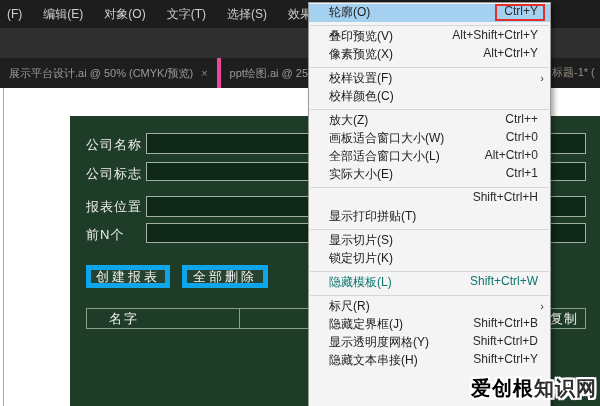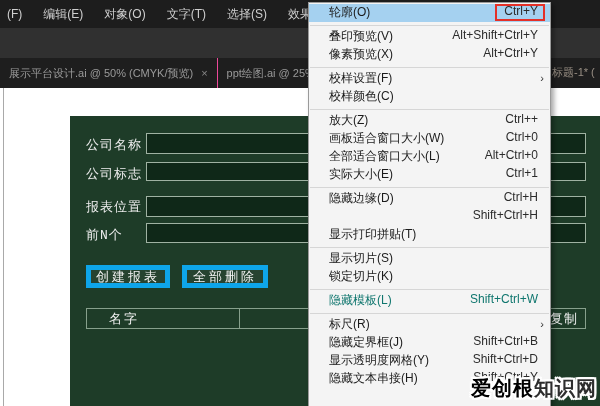--- a/index.html
+++ b/index.html
@@ -39,34 +39,34 @@
   .dot-swatch { position:absolute; left:285px; top:32px; width:15px; height:19px; background:#fff;
                 display:flex; align-items:center; justify-content:center; }
   .dot-swatch i { width:5px; height:5px; background:#000; border-radius:50%; }
   .doc-setup { position:absolute; left:551px; top:30px; width:60px; height:22px; background:#272727;
                border:1px solid #828282; color:#cfcfcf; font-size:12px; display:flex;
                align-items:center; padding-left:8px; white-space:nowrap; overflow:hidden; }
 
   
   .tabbar { position:absolute; left:0; top:58px; width:600px; height:30px; background:#1e1e1e;
             display:flex; align-items:center; font-size:11px; color:#9a9a9a; }
-  .tab { display:flex; align-items:center; height:100%; padding:0 9px; border-right:1px solid #ec4899;
+  .tab { display:flex; align-items:center; height:100%; padding:0 9px; border-right:4px solid #ec4899;
          white-space:nowrap; }
   .tab .close { margin-left:8px; color:#8a8a8a; font-size:11px; }
   .right-tab-frag { position:absolute; left:552px; top:65px; font-size:11px; color:#998f84;
                     white-space:nowrap; }
 
   
   .canvas { position:absolute; left:0; top:88px; width:600px; height:318px; background:#fff; }
   .vline { position:absolute; left:3px; top:88px; width:1px; height:318px; background:#a9a9a9; }
 
   
   .panel { position:absolute; left:70px; top:116px; width:530px; height:290px; background:#1e3c28; }
   .pl-label { position:absolute; left:16px; color:#ededed; font-size:13px; letter-spacing:1px;
-              font-family:Liberation Mono, monospace; white-space:nowrap;text-align:right; }
+              font-family:Liberation Sans, sans-serif; white-space:nowrap;text-align:right; }
   .pl-field { position:absolute; left:76px; width:440px; background:#0f2818;
               border:1px solid #9fb2a2; }
   .pl-btn { position:absolute; top:149px; height:23px; border:5px solid #0ea5e9; color:#f2f2f2;
             background:rgba(255,255,255,0.04); font-size:13px; letter-spacing:3px;
             font-family:"Liberation Serif","DejaVu Serif",serif;
             display:flex; align-items:center; justify-content:center; }
   .pl-table { position:absolute; left:16px; top:192px; width:500px; height:21px;
               border:1px solid #87a08c; }
   .pl-table .div1 { position:absolute; left:152px; top:0; width:1px; height:100%; background:#87a08c; }
   .pl-table .c1 { position:absolute; left:22px; top:0; line-height:19px; color:#f2f2f2;
@@ -203,24 +203,20 @@
       <div class="menu-item">
         <span>全部适合窗口大小(L)</span>
         <span class="sc">Alt+Ctrl+0</span>
       </div>
       <div class="menu-item">
         <span>实际大小(E)</span>
         <span class="sc">Ctrl+1</span>
       </div>
       <div class="menu-sep"></div>
       <div class="menu-item">
-        <span>隐藏边缘(D)</span>
-        <span class="sc">Ctrl+H</span>
-      </div>
-      <div class="menu-item">
         <span class="sc">Shift+Ctrl+H</span>
       </div>
       <div class="menu-item">
         <span>显示打印拼贴(T)</span>
       </div>
       <div class="menu-sep"></div>
       <div class="menu-item">
         <span>显示切片(S)</span>
       </div>
       <div class="menu-item">

